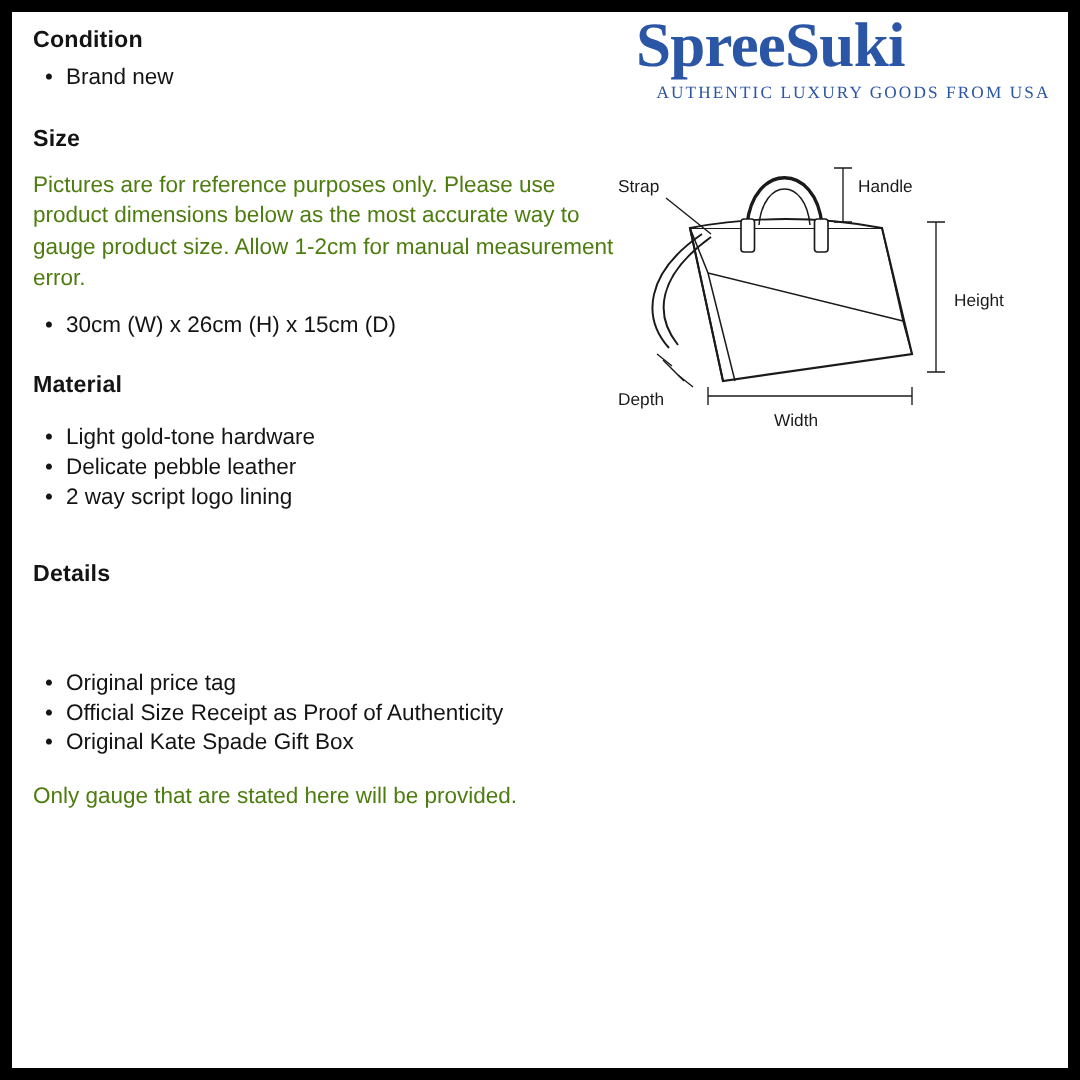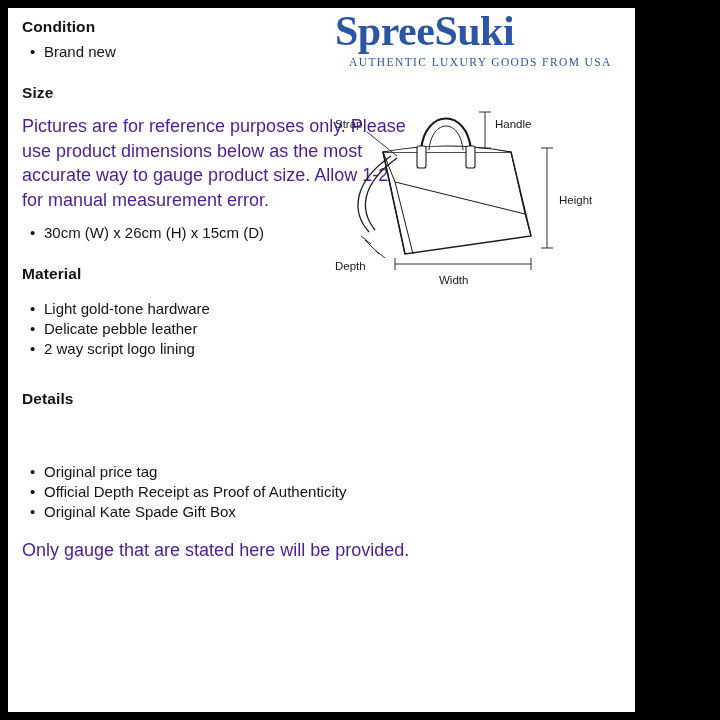--- a/index.html
+++ b/index.html
@@ -10,21 +10,21 @@
   body {
     width: 720px;
     height: 720px;
     overflow: hidden;
     font-family: "Liberation Sans", sans-serif;
   }
   .page {
     position: absolute;
     left: 8px;
     top: 8px;
-    width: 627px;
+    width: 704px;
     height: 704px;
     background: #ffffff;
     overflow: hidden;
   }
   .content {
     position: absolute;
     left: 0;
     top: 0;
     width: 704px;
     height: 704px;
@@ -52,22 +52,22 @@
   }
   .bullets li::before {
     content: "\2022";
     position: absolute;
     left: 8px;
     top: 0;
     font-size: 15px;
     line-height: 1.32;
   }
   p.para {
-    font-size: 18px;
-    color: #4c1d95;
+    font-size: 15px;
+    color: #4d7c0f;
     line-height: 1.38;
     margin: 0;
     max-width: 400px;
   }
   .gap-s { height: 10px; }
   .gap-m { height: 16px; }
   .gap-l { height: 22px; }
   .gap-xs { height: 6px; }
 
   
@@ -80,29 +80,30 @@
   }
   .logo-text {
     font-family: "Liberation Serif", serif;
     font-weight: bold;
     font-size: 42px;
     color: #2b55a5;
     letter-spacing: -0.5px;
     line-height: 1;
     white-space: nowrap;
     text-align: left;
+    margin-left: 12px;
   }
   .logo-sub {
     font-family: "Liberation Serif", serif;
     font-size: 11.5px;
     color: #2b55a5;
     letter-spacing: 1.4px;
     margin-top: 4px;
     white-space: nowrap;
-    text-align: left;
+    text-align: center;
     margin-left: 14px;
   }
   .bag-wrap {
     position: absolute;
     right: 0px;
     top: 78px;
     width: 300px;
     height: 210px;
   }
   .diagram-label {
@@ -148,21 +149,21 @@
     <h2 class="section">Details</h2>
     <div class="gap-m"></div>
     <ul class="bullets">
     </ul>
 
     <div class="gap-m"></div>
 
     <div class="gap-m"></div>
     <ul class="bullets">
       <li>Original price tag</li>
-      <li>Official Depth Receipt as Proof of Authenticity</li>
+      <li>Official Size Receipt as Proof of Authenticity</li>
       <li>Original Kate Spade Gift Box</li>
     </ul>
 
     <div class="gap-m"></div>
     <p class="para">Only gauge that are stated here will be provided.</p>
   </div>
 
   <div class="logo-wrap">
     <div class="logo-text">SpreeSuki</div>
     <div class="logo-sub">AUTHENTIC  LUXURY  GOODS  FROM  USA</div>

